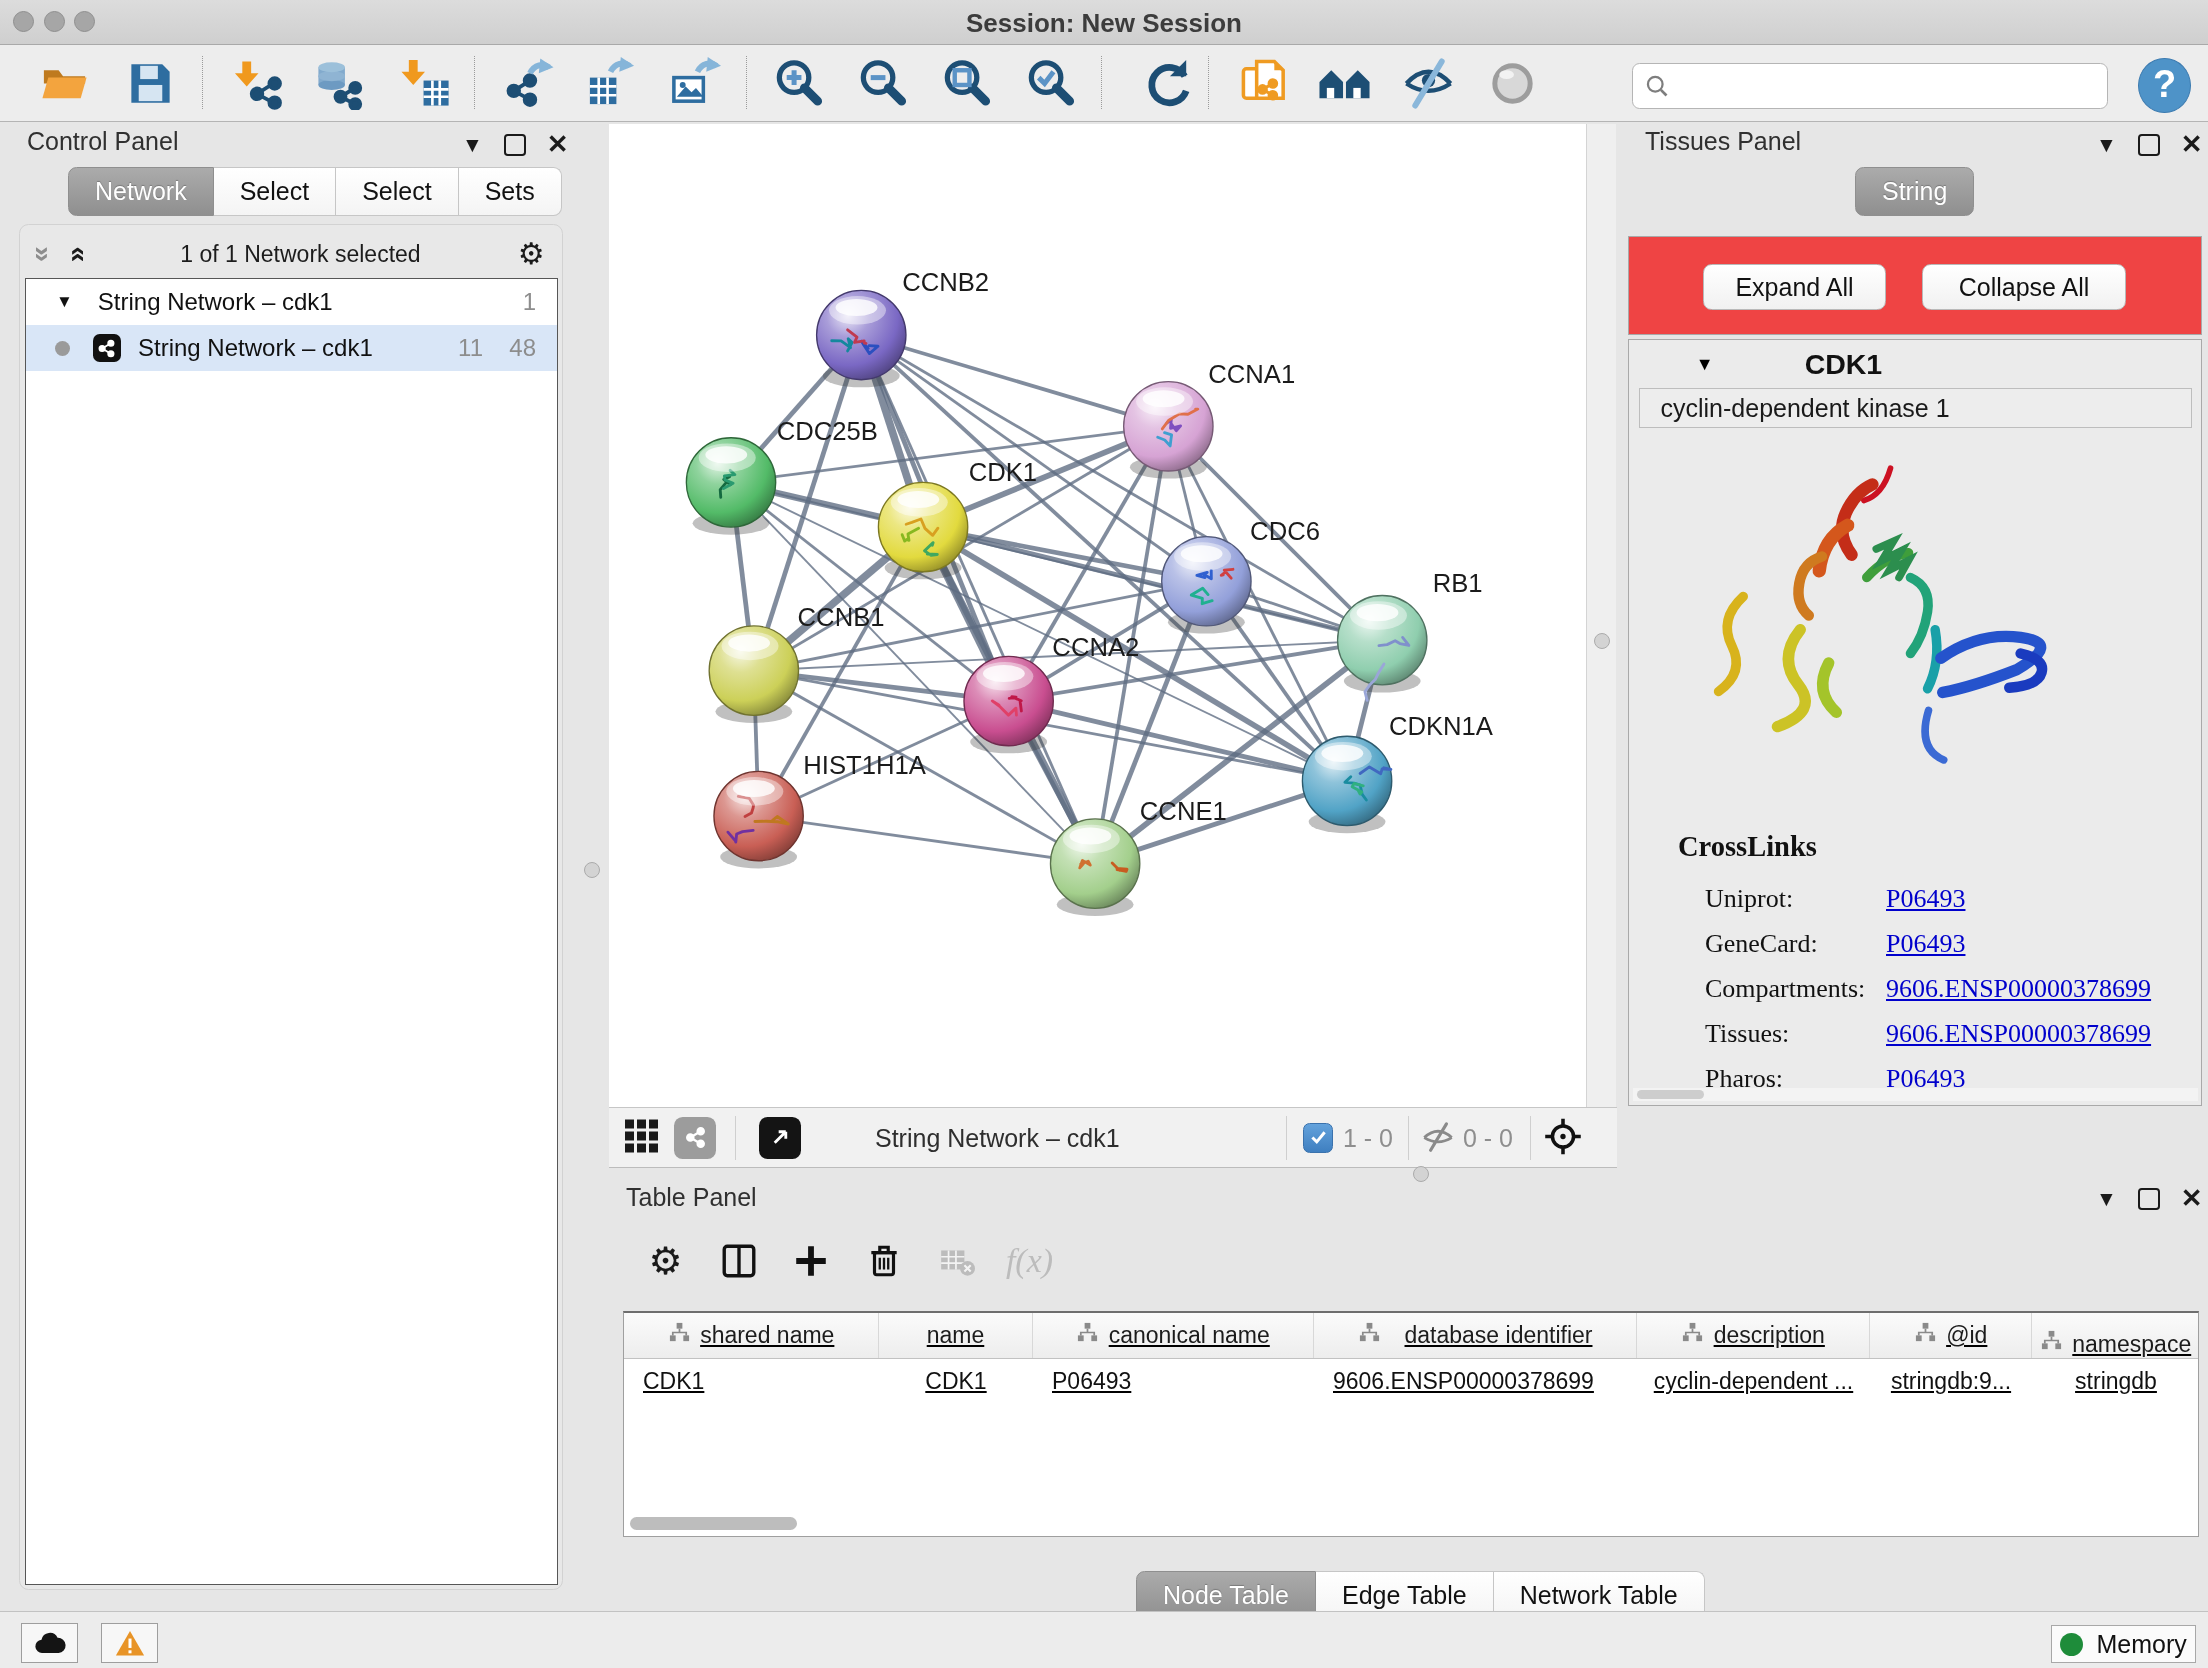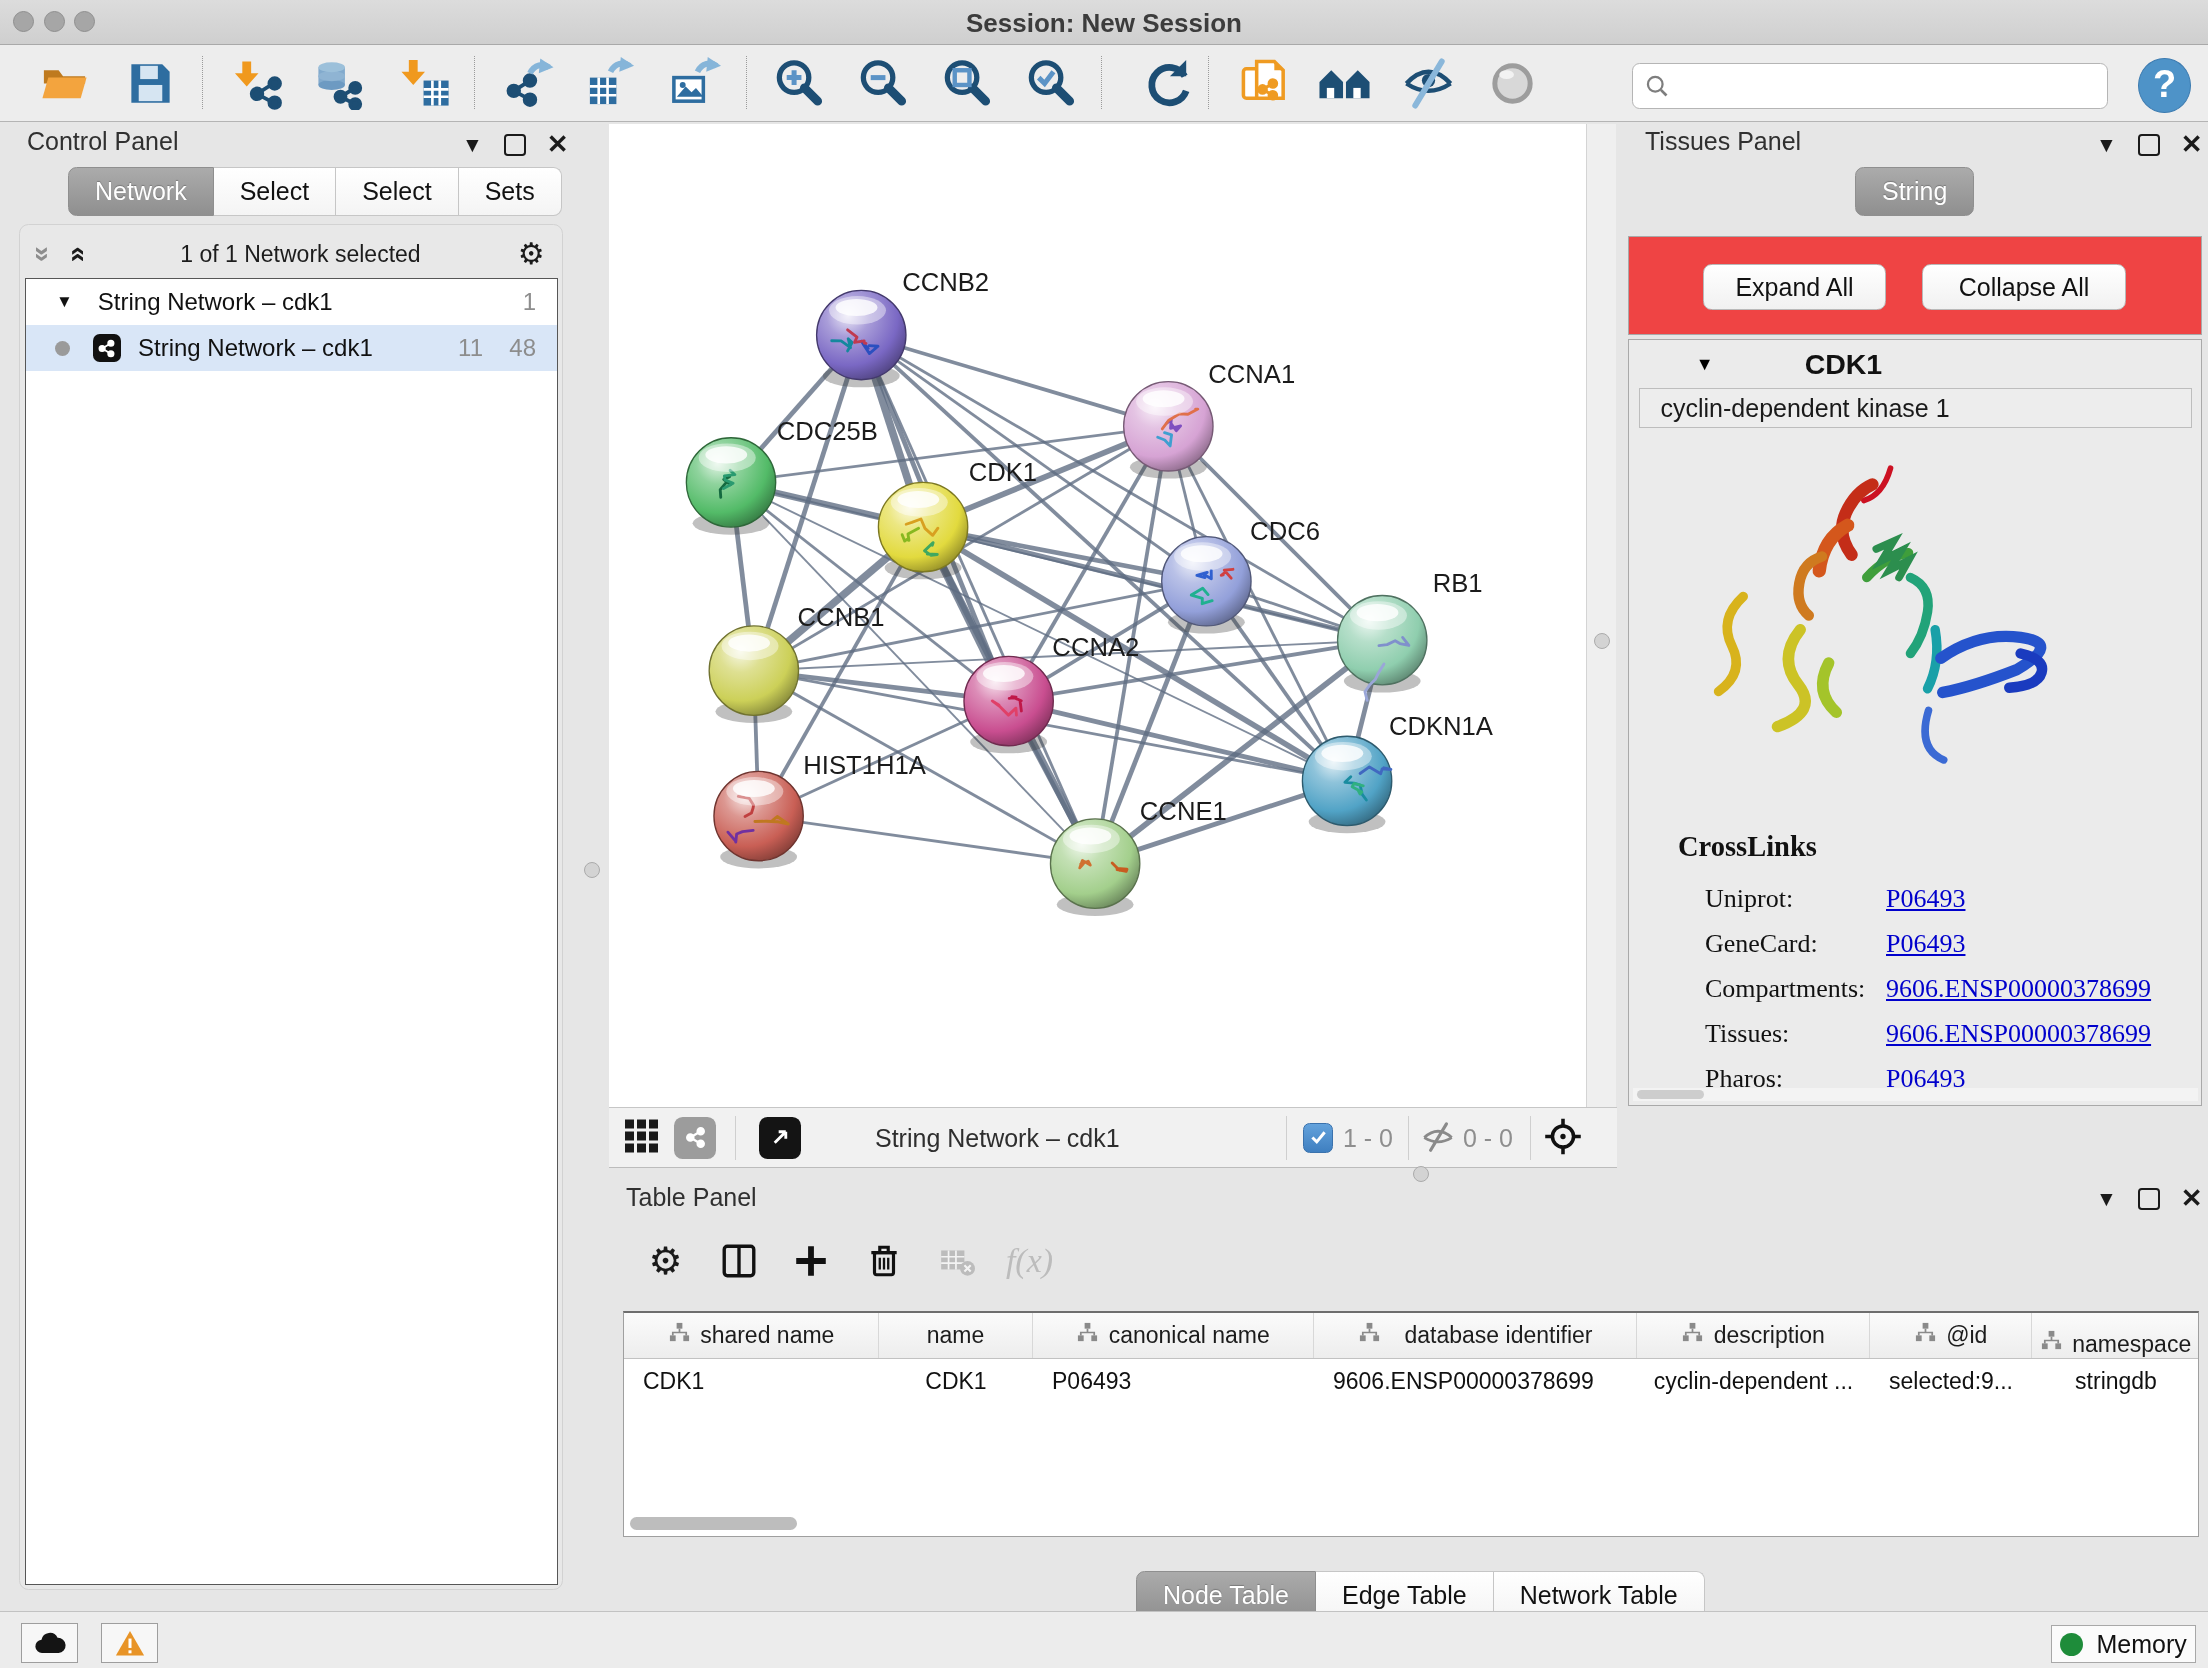--- a/index.html
+++ b/index.html
@@ -66,21 +66,21 @@
   .cl-row{display:flex;height:45px;align-items:center;}
   .cl-label{width:181px;font-size:26px;padding-left:27px;}
   .cl-value a{font-size:26px;color:#0000cc;text-decoration:underline;}
   #rp-scroll{position:absolute;left:3.8px;bottom:3.8px;width:565px;height:13.3px;background:#f3f3f3;}
   #rp-thumb{position:absolute;left:3.8px;top:1.9px;width:67px;height:9.5px;border-radius:4.8px;background:#cdcdcd;}
   
   .ttool{position:absolute;top:1233px;width:61px;height:55px;display:flex;align-items:center;justify-content:center;}
   .ttool svg{width:38px;height:38px;}
   .ttool.dim{opacity:.55;}
   #fx{font-family:"Liberation Serif","DejaVu Serif",serif;font-style:italic;font-size:34px;color:#9a9a9a;}
-  #tbl{position:absolute;left:623px;top:1311px;width:1576px;height:226px;background:#fff;border:1px solid #9f9f9f;border-top:2.9px solid #6e6e6e;box-sizing:border-box;overflow:hidden;}
+  #tbl{position:absolute;left:623px;top:1311px;width:1576px;height:226px;background:#fff;border:1px solid #9f9f9f;border-top:2.9px solid #6e6e6e;box-sizing:border-box;overflow:hidden;text-decoration:underline;}
   #tbl-head{display:flex;height:46px;background:linear-gradient(#fbfbfb,#ededed);border-bottom:1.9px solid #c2c2c2;box-sizing:border-box;}
   .th{display:flex;align-items:center;justify-content:center;gap:9.5px;font-size:23px;color:#1c1c1c;border-right:1px solid #d8d8d8;box-sizing:border-box;overflow:hidden;white-space:nowrap;flex:none;}
   #tbl-row{display:flex;height:44px;align-items:center;}
   .td{font-size:23px;color:#111;box-sizing:border-box;overflow:hidden;white-space:nowrap;flex:none;}
   #tbl-scroll{position:absolute;left:628px;top:1516px;width:1565px;height:15px;}
   #tbl-thumb{position:absolute;left:1.9px;top:1px;width:167px;height:13.3px;border-radius:6.7px;background:#bdbdbd;}
   #tbl-tabs{position:absolute;left:1136px;top:1571px;}
   
   #statusbar{position:absolute;left:0;top:1611px;width:2208px;height:57px;background:#ececec;border-top:1.9px solid #c2c2c2;box-sizing:border-box;}
   .sb-btn{position:absolute;top:11.4px;width:57px;height:40px;background:#f7f7f7;border:1.9px solid #9e9e9e;box-sizing:border-box;display:flex;align-items:center;justify-content:center;}
@@ -743,21 +743,21 @@
               </svg></span>
             <span>namespace</span>
           </div>
         </div>
       <div id="tbl-row">
           <div class="td" style="width: 255px; text-align: left; padding-left: 19px;">CDK1</div>
           <div class="td" style="width: 154px; text-align: center; padding-left: 0px;">CDK1</div>
           <div class="td" style="width: 281px; text-align: left; padding-left: 19px;">P06493</div>
           <div class="td" style="width: 323px; text-align: left; padding-left: 19px;">9606.ENSP00000378699</div>
           <div class="td" style="width: 233px; text-align: center; padding-left: 0px;">cyclin-dependent ...</div>
-          <div class="td" style="width: 162px; text-align: center; padding-left: 0px;">selected:9...</div>
+          <div class="td" style="width: 162px; text-align: center; padding-left: 0px;">stringdb:9...</div>
           <div class="td" style="width: 168px; text-align: center; padding-left: 0px;">stringdb</div>
         </div>
     </div>
     <div id="tbl-scroll">
         <div id="tbl-thumb"></div>
       </div>
     <div id="tbl-tabs" class="seg">
         <button class="seg-btn active">Node Table</button>
         <button class="seg-btn">Edge Table</button>
         <button class="seg-btn">Network Table</button>

